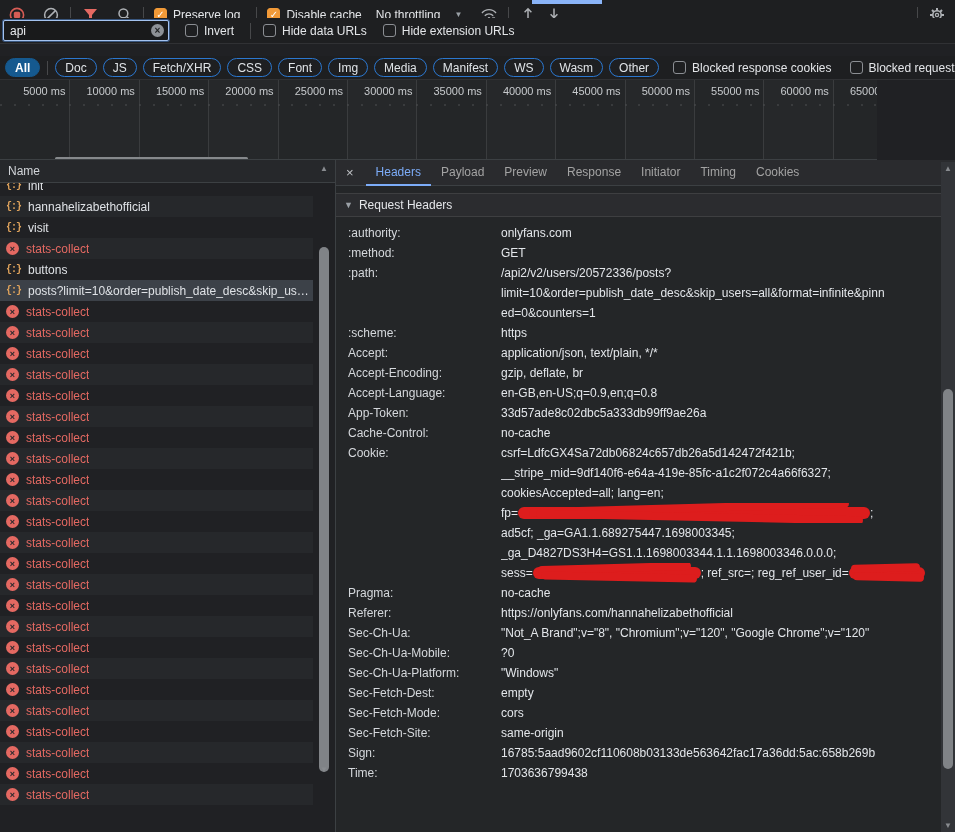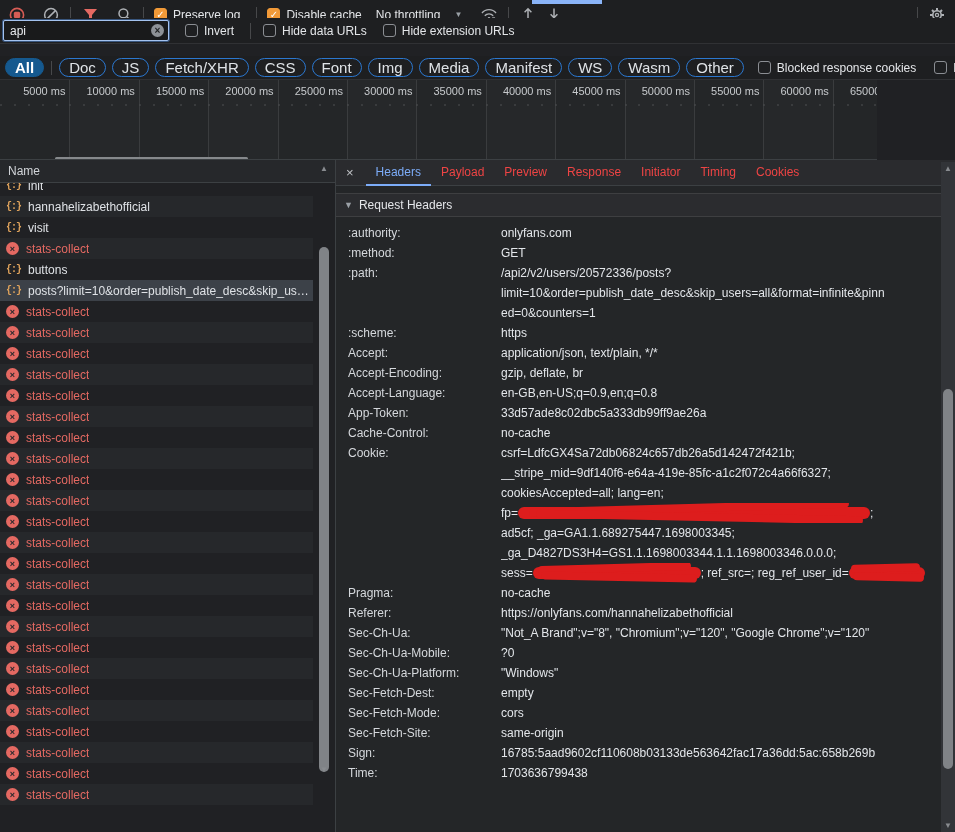--- a/index.html
+++ b/index.html
@@ -29,21 +29,21 @@
   .filter-input{position:relative;width:166px;height:21px;margin-left:3px;background:#191a1b;
     border:1px solid #a4c2ee;box-shadow:0 0 0 1px #39567e;border-radius:2px;
     display:flex;align-items:center;padding:0 6px;flex:0 0 auto;}
   .filter-input .txt{color:#e8eaed;}
   .clear-ic{position:absolute;right:4px;top:3px;width:13px;height:13px;border-radius:50%;background:#8d9196;
     color:#1e1f20;font-size:10px;font-weight:bold;display:flex;align-items:center;justify-content:center;cursor:pointer;}
   
   .pillsbar{position:absolute;left:0;top:56px;width:955px;height:24px;background:#1e1f21;
     display:flex;align-items:center;border-bottom:1px solid #303134;padding-left:5px;}
   .pill{height:19px;padding:0 9px;margin-right:6px;border-radius:10px;border:1px solid #2b77cf;
-    background:transparent;color:#dfe3e7;font:inherit;font-size:15px;display:inline-flex;align-items:center;cursor:pointer;flex:0 0 auto;}
+    background:transparent;color:#dfe3e7;font:inherit;font-size:12px;display:inline-flex;align-items:center;cursor:pointer;flex:0 0 auto;}
   .pill.selected{background:#15598f;border-color:#15598f;color:#fff;font-weight:bold;}
   .pill-divider{width:1px;height:14px;background:#47484a;margin:0 7px 0 1px;flex:0 0 auto;}
   .cb-wrap{display:inline-flex;align-items:center;flex:0 0 auto;margin-left:8px;}
   
   .overview{position:absolute;left:0;top:80px;width:877px;height:80px;overflow:hidden;
     background:repeating-linear-gradient(90deg,#242628 0 69.4px,#26282a 69.4px 138.8px);
     border-bottom:1px solid #3c4043;}
   .gridline{position:absolute;top:0;width:1px;height:80px;background:#3a3c3e;}
   .tick-label{position:absolute;top:5px;color:#c7cacd;font-size:11px;white-space:nowrap;transform:translateX(-100%);}
   .minor-ticks{position:absolute;left:0;top:24px;width:955px;height:2px;opacity:.55;
@@ -76,21 +76,21 @@
   .sbar-right{right:0;top:2px;height:670px;background:#323438;}
   
   .summary{position:absolute;left:0;top:645px;width:335px;height:27px;background:#202124;border-top:1px solid #3c4043;
     display:flex;align-items:flex-start;color:#c9ccd0;font-size:11.5px;padding-left:9px;white-space:nowrap;overflow:hidden;margin-top:44px;}
   .summary .divider{margin:0 9px;}
   
   .detail-pane{position:absolute;left:335px;top:0;width:620px;height:672px;background:#242628;border-left:1px solid #3c4043;overflow:hidden;}
   .tabbar{position:absolute;left:0;top:0;width:620px;height:26px;background:#2a2b2e;border-bottom:1px solid #3c4043;
     display:flex;align-items:center;}
   .close-x{color:#c0c3c6;font-size:13px;margin:0 12px 0 10px;cursor:pointer;}
-  .tab{height:26px;display:flex;align-items:center;padding:0 10px;color:#ef4444;cursor:pointer;border-bottom:2px solid transparent;}
+  .tab{height:26px;display:flex;align-items:center;padding:0 10px;color:#a3a3a3;cursor:pointer;border-bottom:2px solid transparent;}
   .tab.active{color:#7cacf8;border-bottom-color:#7cacf8;}
   .detail-content{position:absolute;left:0;top:27px;width:606px;height:645px;overflow:hidden;}
   .hrow{display:grid;grid-template-columns:153px 1fr;padding-left:12px;line-height:20px;}
   .hlabel{color:#d5d8dc;white-space:nowrap;}
   .hval{color:#e3e6ea;word-break:break-all;white-space:nowrap;}
   .vline{height:20px;white-space:nowrap;overflow:hidden;}
   .sect-gap{height:6px;}
   .section-hdr{height:24px;background:#2b2c2f;border-top:1px solid #3e3f41;border-bottom:1px solid #3e3f41;
     display:flex;align-items:center;padding-left:8px;color:#e4e6e9;cursor:pointer;}
   .tri{color:#9aa0a6;font-size:9px;margin-right:6px;}

